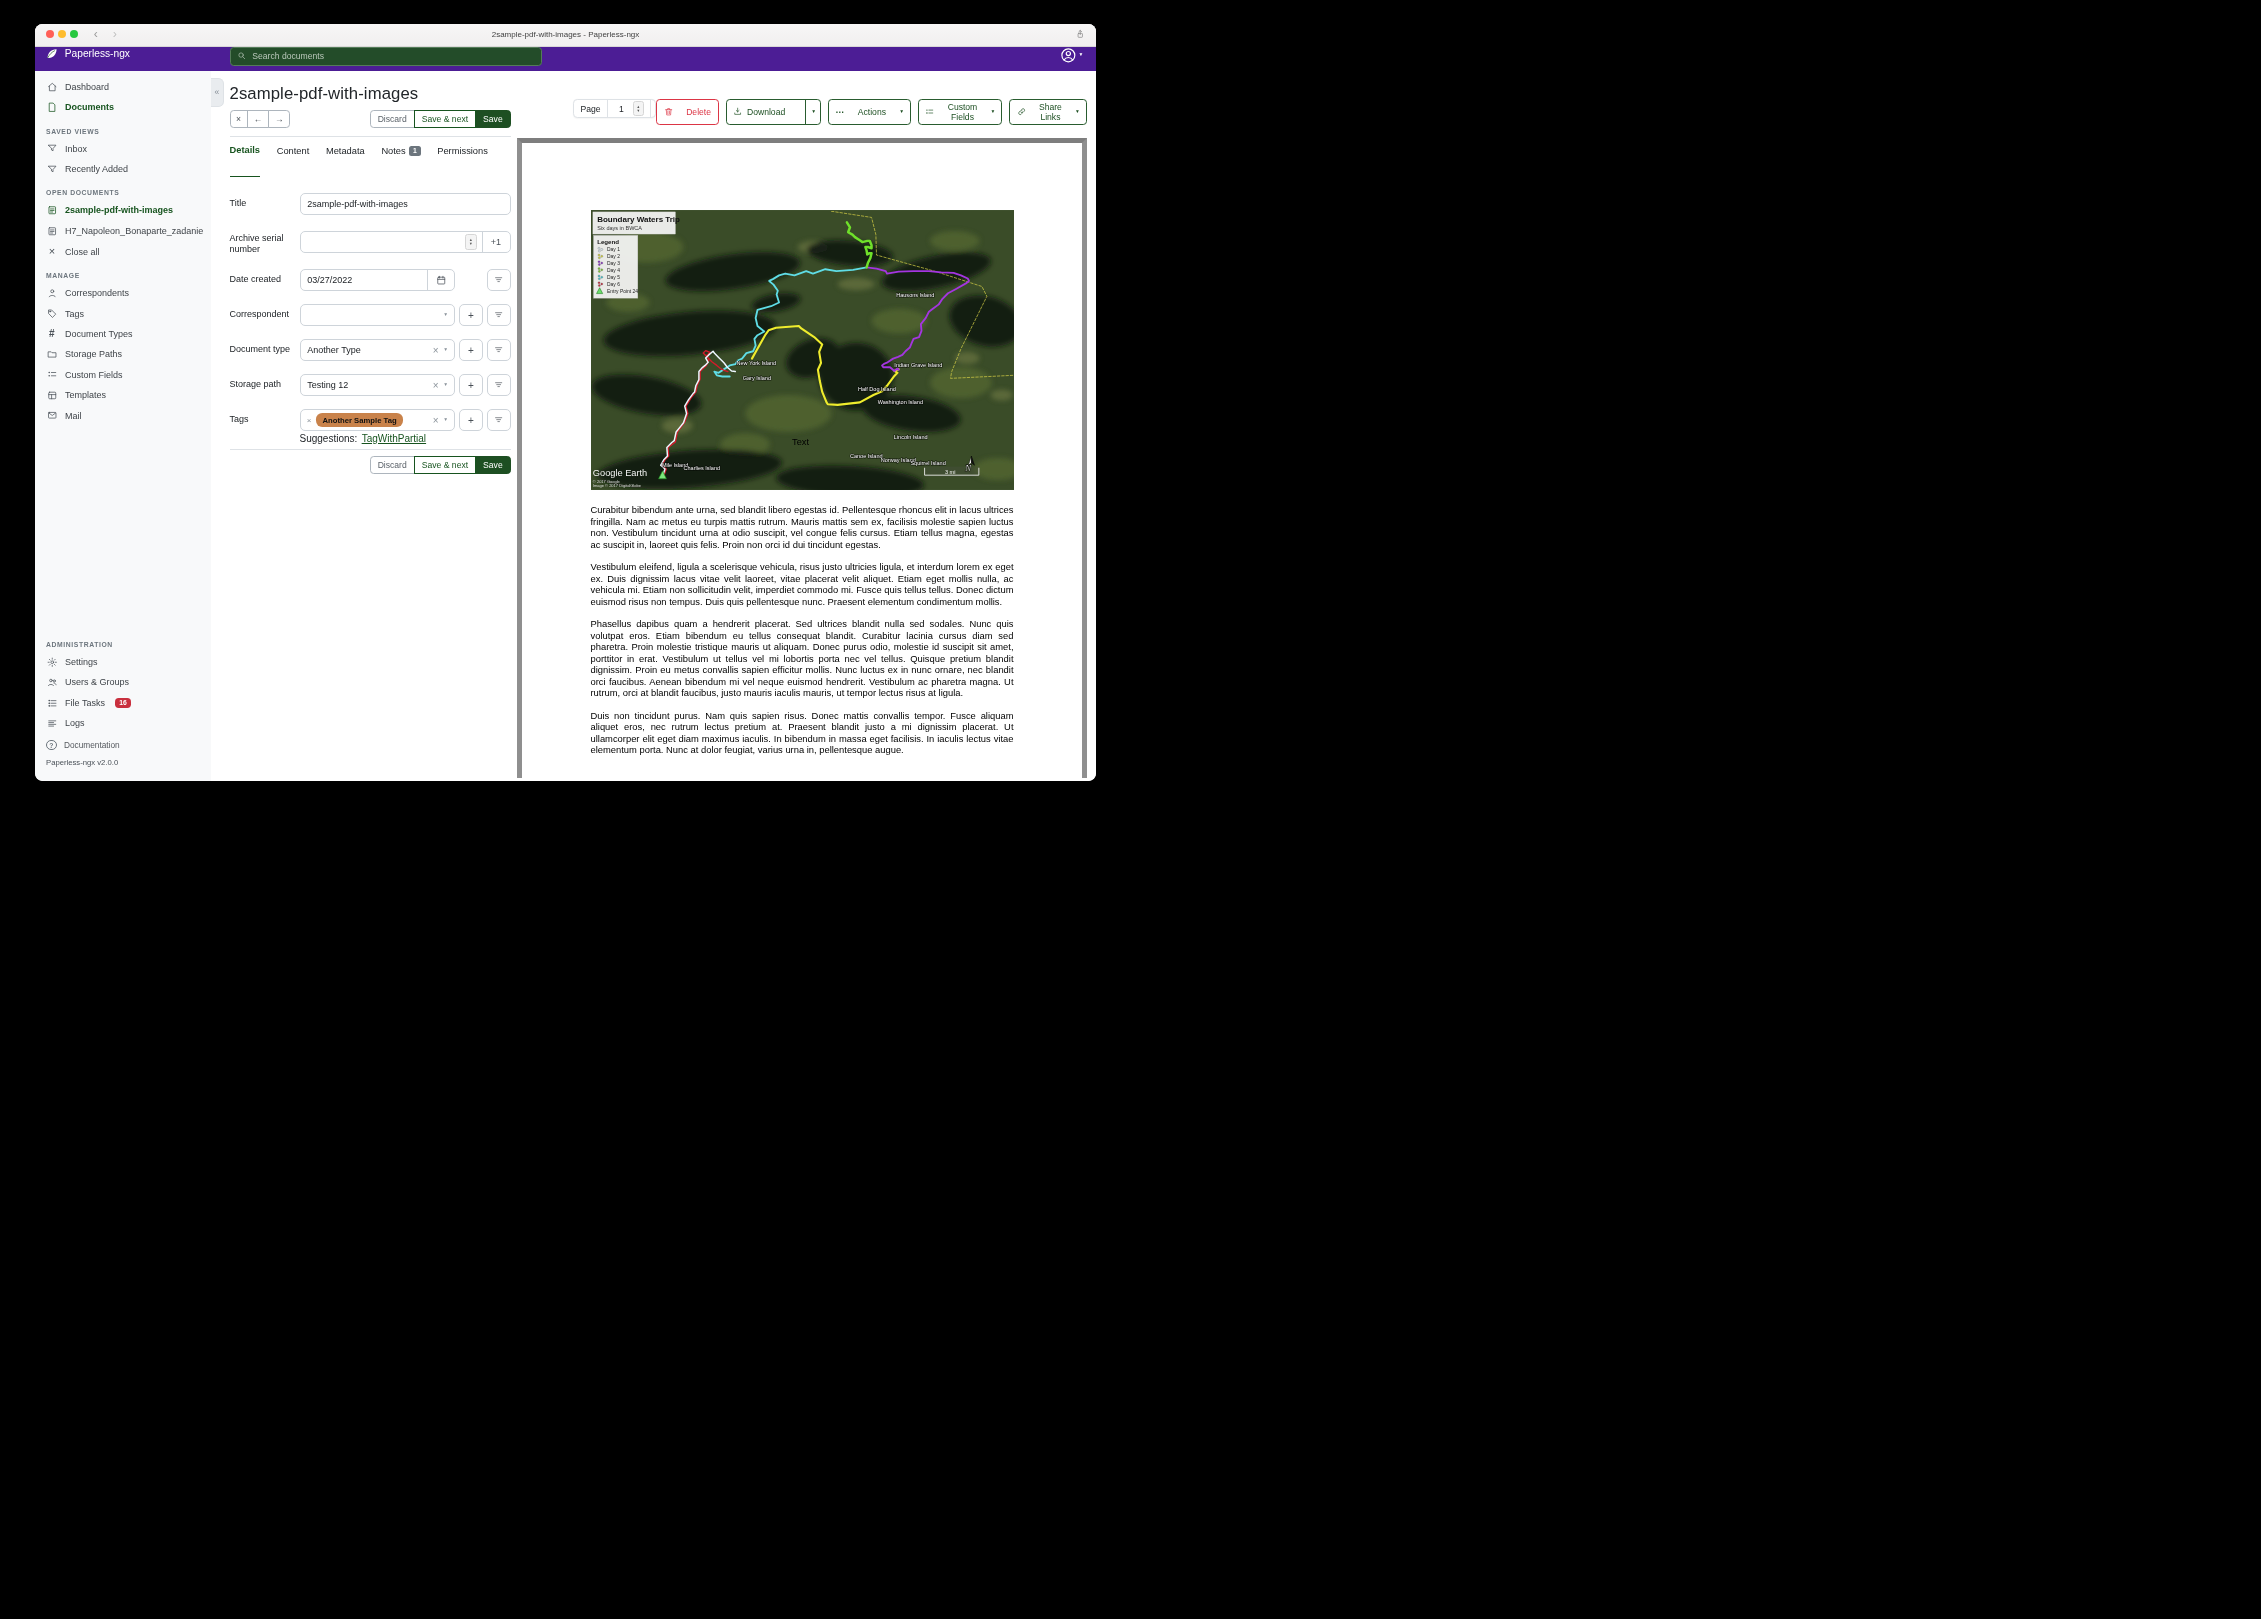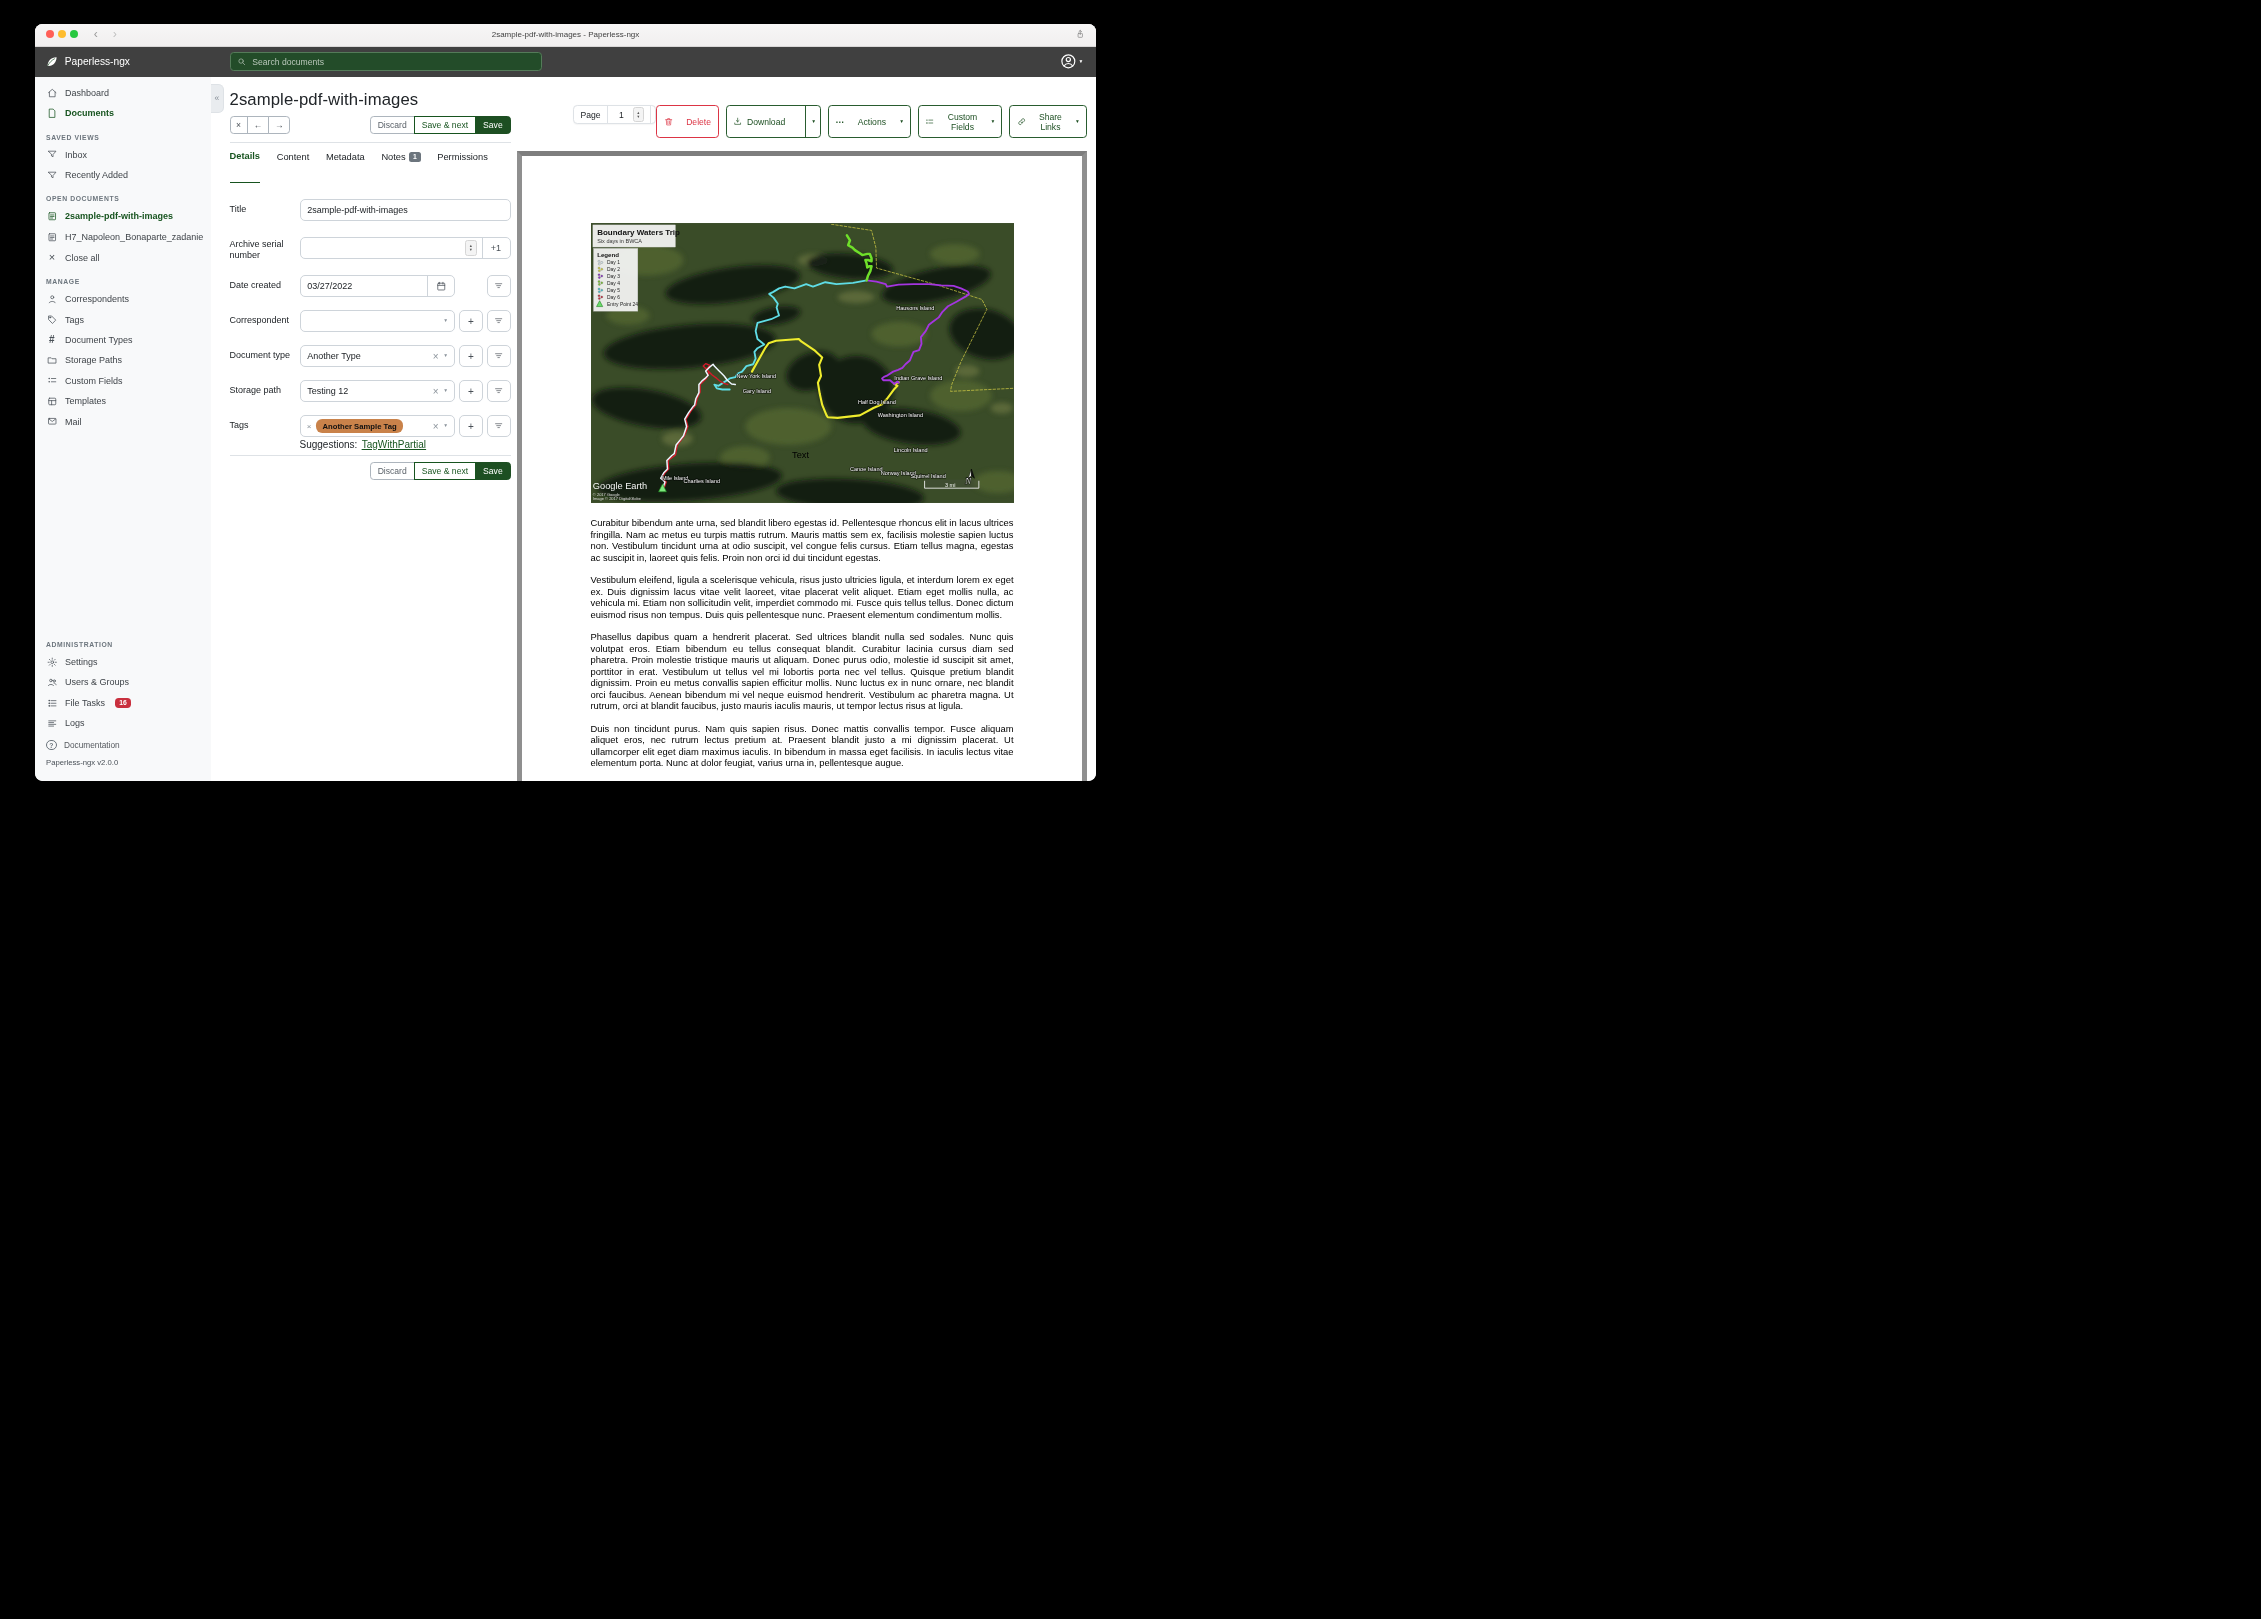--- a/index.html
+++ b/index.html
@@ -7,21 +7,21 @@
   .window{position:absolute;left:35px;top:23.5px;width:1061px;height:757px;background:#fff;border-radius:7.4px;overflow:hidden;box-shadow:0 15px 43px rgba(0,0,0,.65);display:flex;flex-direction:column}
   
   .titlebar{height:22px;background:linear-gradient(#f7f6f6,#f1efef);border-bottom:0.6px solid #d9d7d7;position:relative;display:flex;align-items:center;flex:0 0 auto}
   .tl{position:absolute;top:6.8px;width:8px;height:8px;border-radius:50%}
   .tl.r{left:10.5px;background:#ff5f57}.tl.y{left:23px;background:#febc2e}.tl.g{left:35px;background:#28c840}
   .navchev{position:absolute;top:1.9px;font-size:12.3px;color:#9a9a9a;width:13.6px;text-align:center;line-height:18.5px}
   .navchev.b{left:54px}.navchev.f{left:73px;color:#c2c2c2}
   .wintitle{margin:0 auto;font-size:8px;color:#424242}
   .shareicon{position:absolute;right:11px;top:5px;color:#8a8a8a}
   
-  .navbar{height:30px;background:#404040;display:flex;align-items:center;flex:0 0 auto}
+  .navbar{height:24px;background:#4c1d95;display:flex;align-items:flex-start;flex:0 0 auto}
   .brand{width:176px;display:flex;align-items:center;gap:6.2px;padding-left:10px;box-sizing:border-box}
   .brand-label{color:#fff;font-size:10.2px}
   .searchwrap{margin-left:18.5px;width:312px;height:19px;background:#234c29;border:0.6px solid #547b59;border-radius:3.7px;display:flex;align-items:center;padding:0 6.2px;box-sizing:border-box;gap:4.3px}
   .searchwrap input{background:transparent;border:none;outline:none;color:#e2e8e2;font-size:8.6px;width:100%;font-family:"Liberation Sans",sans-serif}
   .searchwrap input::placeholder{color:#b9c7ba}
   .search-ic{color:#b9c7ba;display:flex}
   .avatar{margin-left:auto;margin-right:13.6px;display:flex;align-items:center;gap:3.1px;color:#fff}
   .caret{font-size:5.6px;line-height:1}
   
   .appbody{flex:1;display:flex;min-height:0;position:relative}
@@ -74,21 +74,21 @@
   .sugg{margin-left:70px;margin-top:1.9px;font-size:10px;color:#212529;display:flex;gap:4.3px;align-items:center}
   .sugg a{color:#17541f;text-decoration:underline;cursor:pointer}
   
   .preview-col{flex:1;margin-left:6.8px;min-width:0;display:flex;flex-direction:column}
   .pcontrols{display:flex;align-items:flex-start;margin-top:15px}
   .pagegrp{margin-left:56px;display:flex;border:0.6px solid #dee2e6;border-radius:4.3px;height:19px;box-sizing:border-box;align-items:stretch;background:#fff;overflow:hidden;box-shadow:0 0.6px 1.2px rgba(0,0,0,.04)}
   .pagegrp .pseg{display:flex;align-items:center;padding:0 6.2px;font-size:8.6px;color:#212529}
   .pagegrp .mid{border-left:0.6px solid #dee2e6;border-right:0.6px solid #dee2e6;gap:3.7px}
   .pagegrp input{width:11px;border:none;outline:none;font-size:8.6px;color:#212529;text-align:center;font-family:"Liberation Sans",sans-serif}
   .pbtns{margin-left:auto;display:flex;gap:6.8px}
-  .obtn{height:33px;box-sizing:border-box;border:0.6px solid #295c2f;color:#1d4f22;background:#fff;border-radius:3.7px;display:flex;align-items:center;gap:13px;padding:0 6.8px;font-size:8.6px;cursor:pointer;font-family:"Liberation Sans",sans-serif}
+  .obtn{height:26px;box-sizing:border-box;border:0.6px solid #295c2f;color:#1d4f22;background:#fff;border-radius:3.7px;display:flex;align-items:center;gap:13px;padding:0 6.8px;font-size:8.6px;cursor:pointer;font-family:"Liberation Sans",sans-serif}
   .obtn .caret{margin-left:1.2px}
   .obtn.red{border-color:#dc3545;color:#dc3545}
   .obtn.split{padding:0}
   .obtn.split .mainseg{display:flex;align-items:center;gap:4.3px;padding:0 6.8px;height:100%}
   .obtn.split .caretseg{border-left:0.6px solid #295c2f;height:100%;display:flex;align-items:center;padding:0 5px}
   
   .viewer{margin-top:13px;height:635px;border:5px solid #8f8f8f;border-bottom:none;border-top-color:#7e7e7e;background:#fff;overflow:hidden;flex:0 0 auto}
   .pdfpage{width:423px;margin:0 auto;padding-top:67px}
   .pdftext{margin-top:14px;font-size:9.4px;line-height:11.5px;color:#000;text-align:justify}
   .pdftext p{margin:0 0 11px 0}

